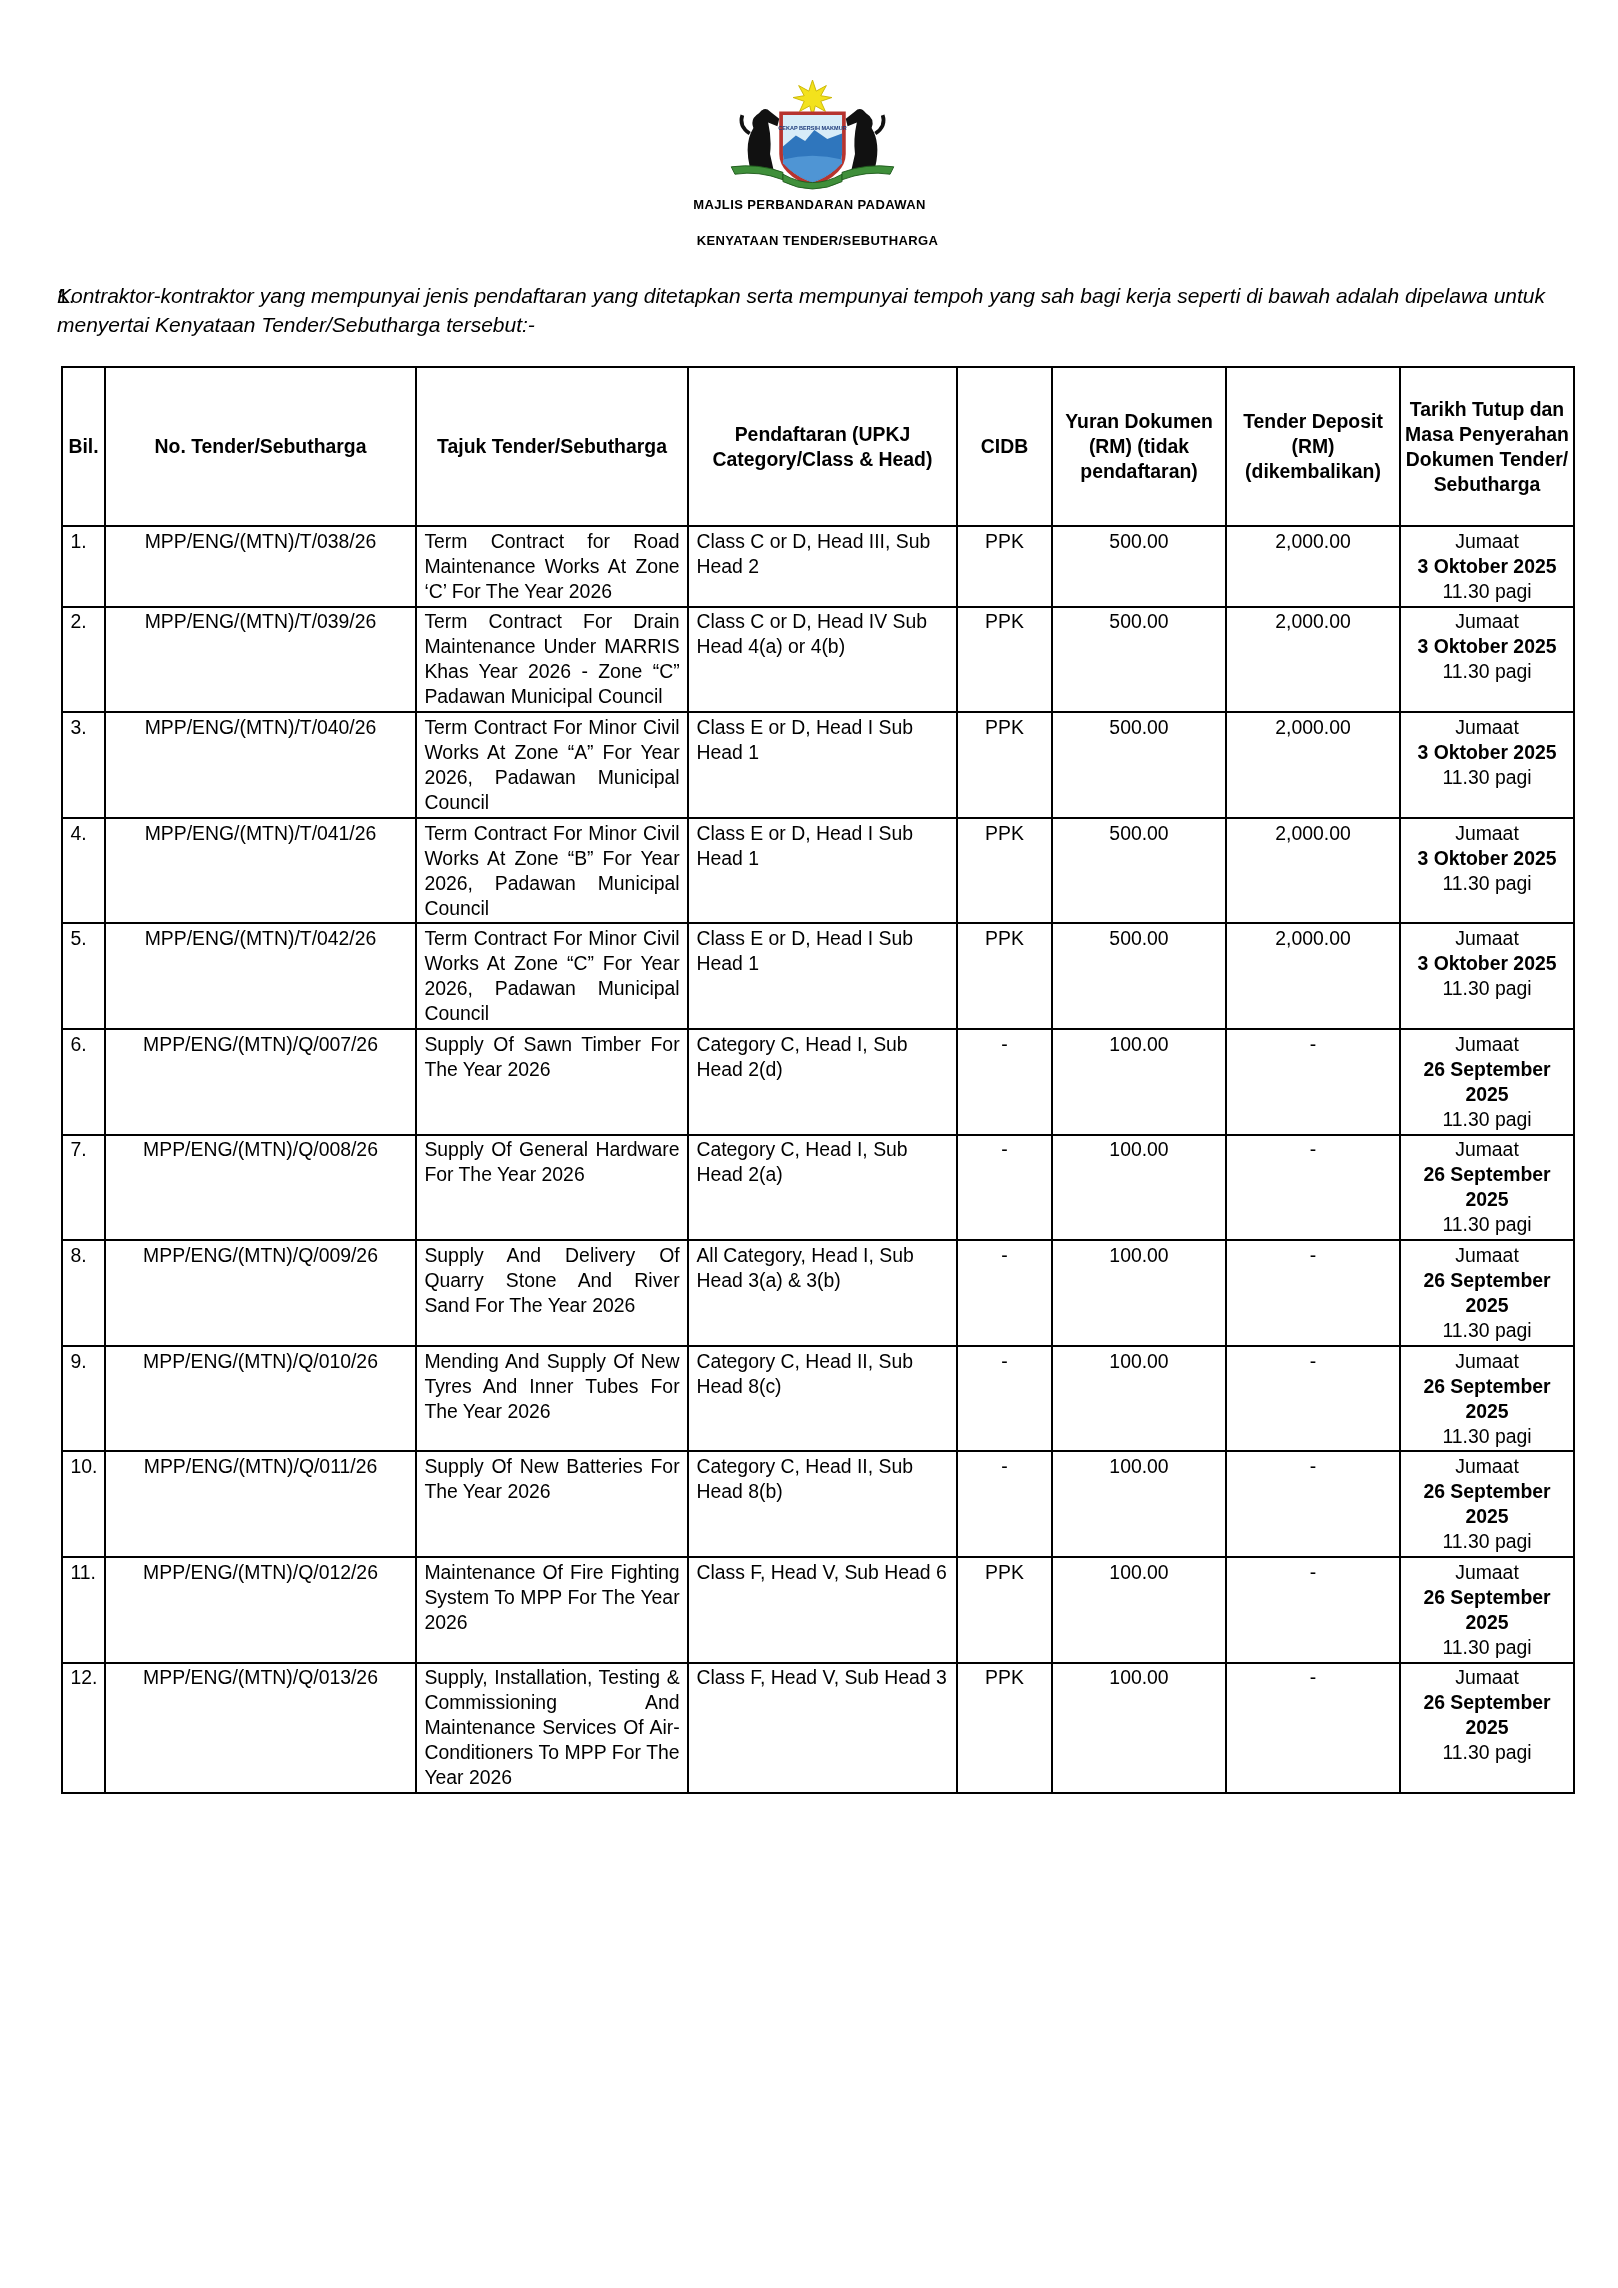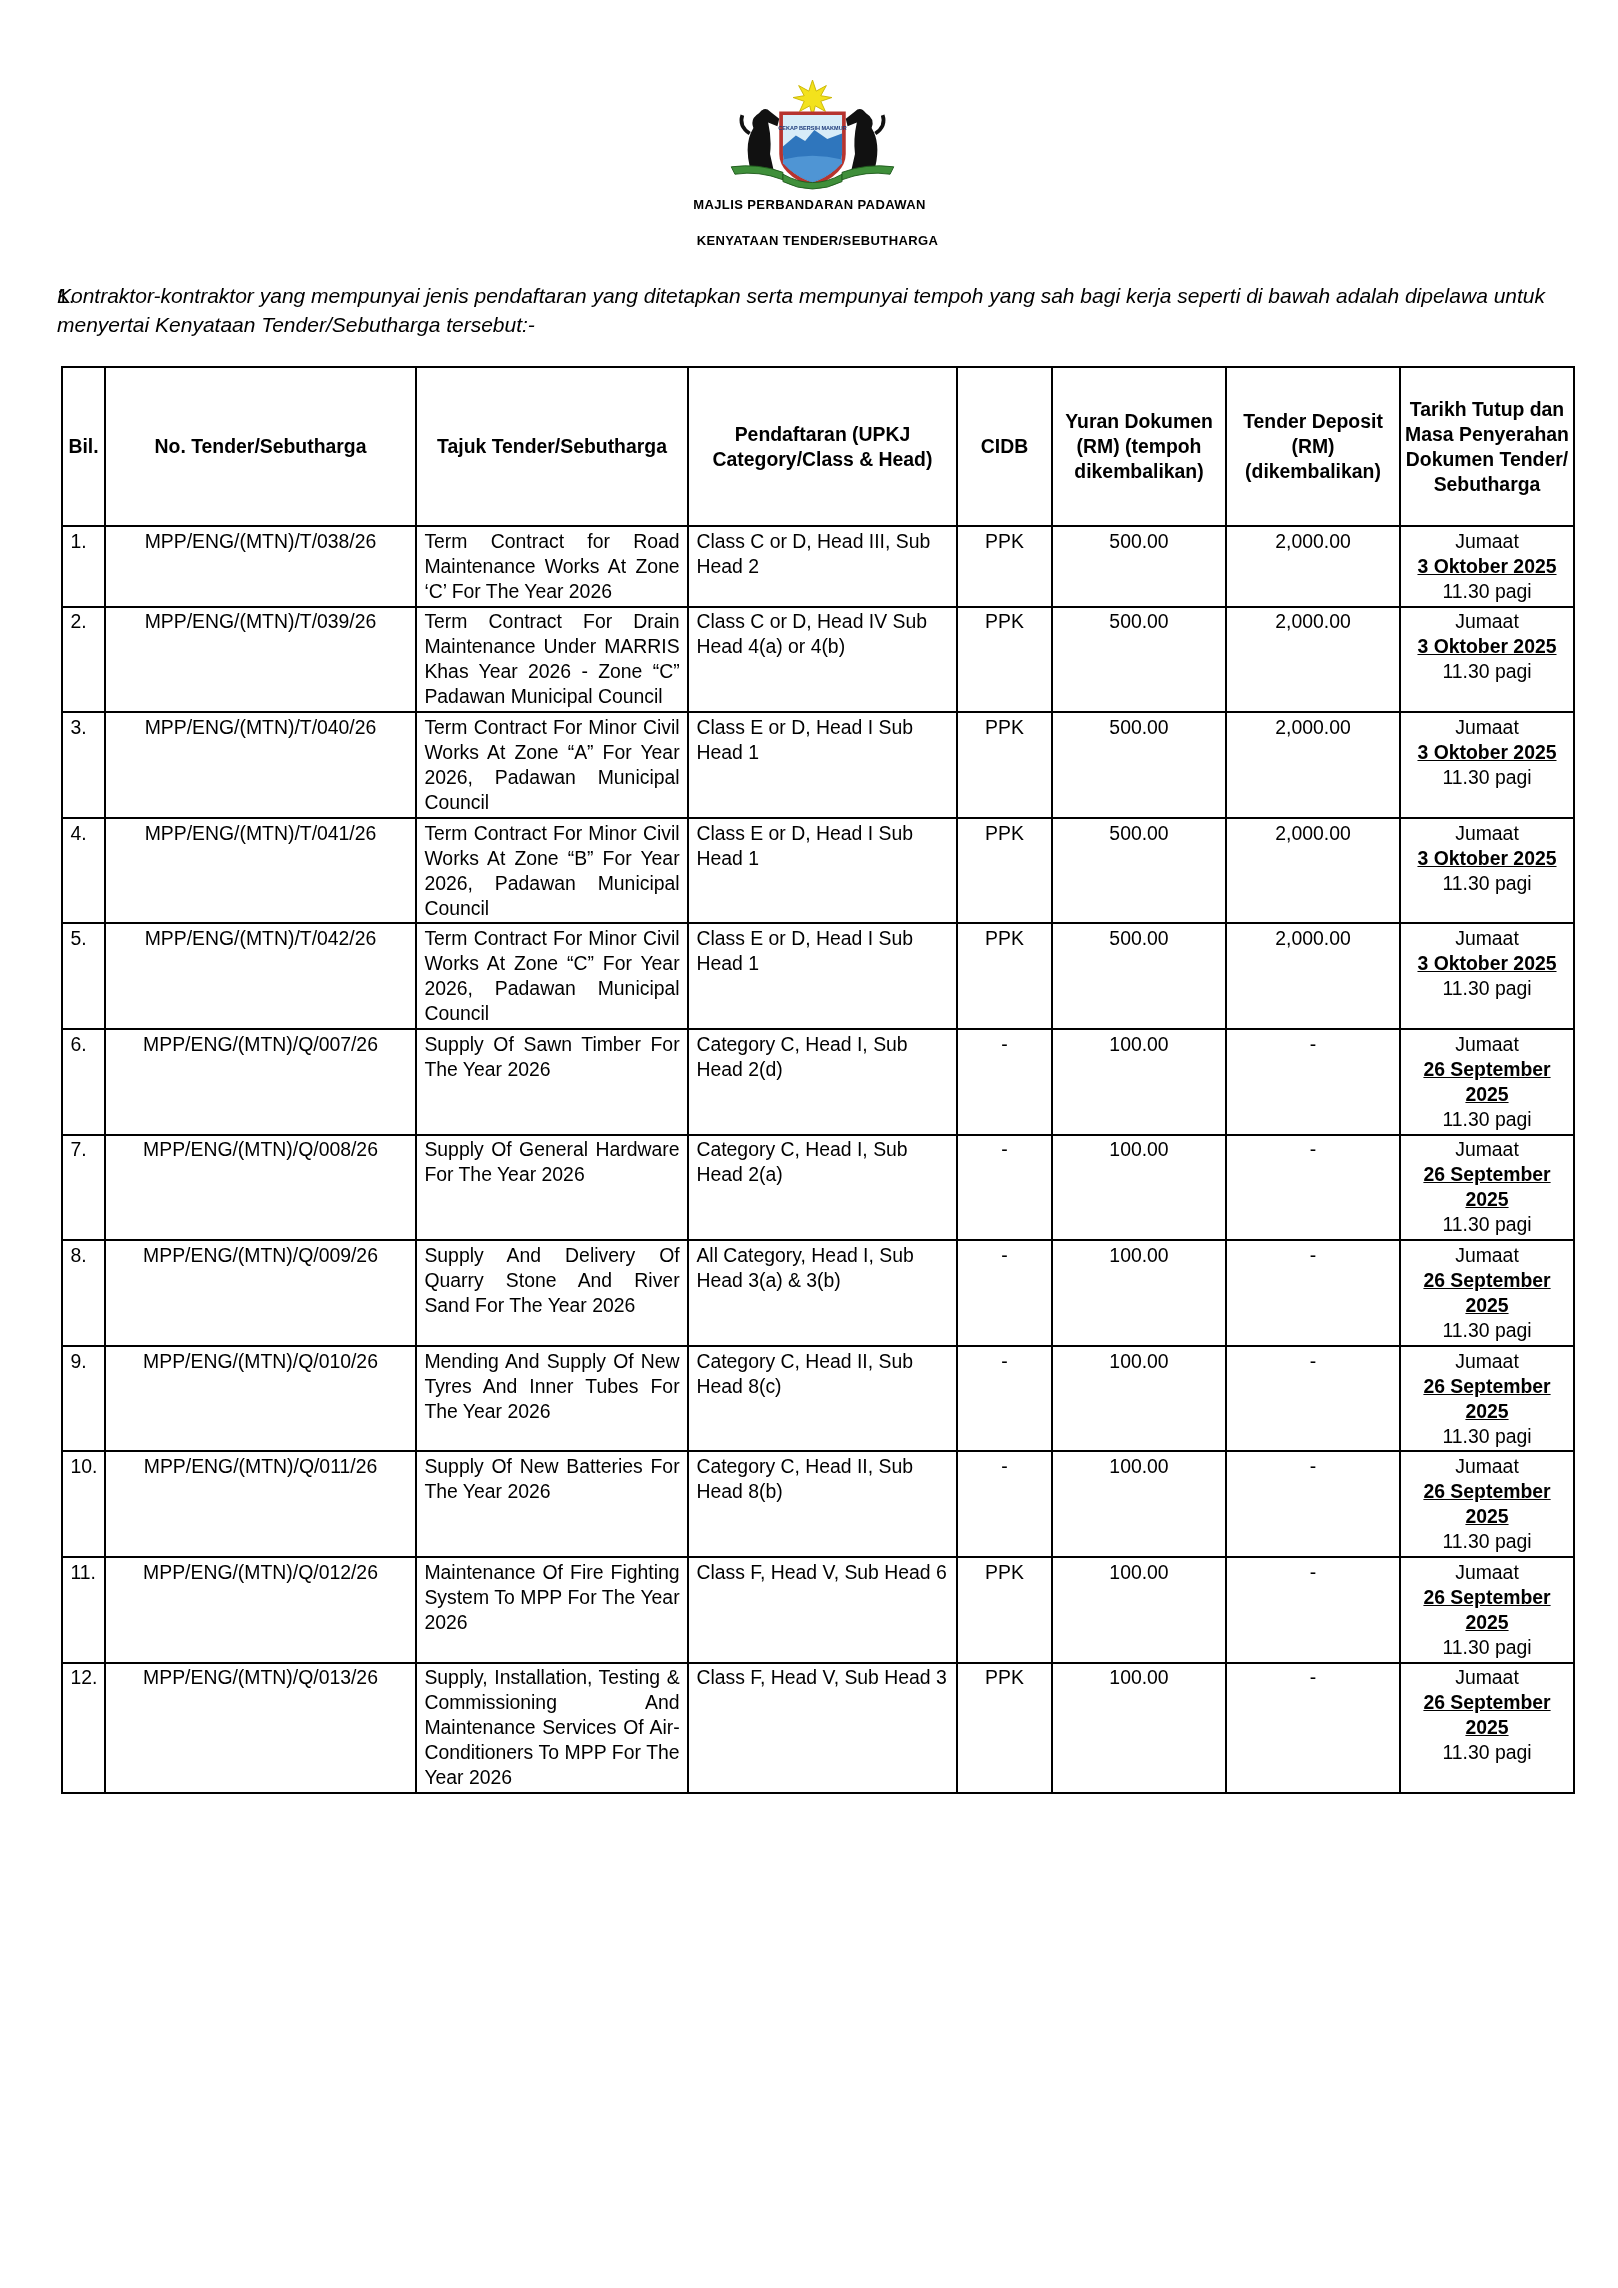--- a/index.html
+++ b/index.html
@@ -10,21 +10,21 @@
   .title.l2 { top: 233px; padding-left: 8px; }
   .intro { position: absolute; left: 57px; top: 281px; width: 1514px; font-size: 21px; line-height: 29px; font-style: italic; }
   .intro .num { position: absolute; left: 0; top: 0; font-style: normal; }
   .intro .txt { display: block; }
   table.tenders { position: absolute; left: 61px; top: 366px; width: 1514px; border-collapse: collapse; table-layout: fixed; font-size: 19.4px; }
   table.tenders th, table.tenders td { border: 2.8px solid #000; padding: 1.8px 7.4px; vertical-align: top; line-height: 25px; }
   table.tenders th { font-weight: bold; text-align: center; vertical-align: middle; height: 157px; padding: 0 3.7px; }
   td.c { text-align: center; }
   td.bil { padding-left: 5.5px; padding-right: 1.8px; }
   td.title-cell { text-align: justify; text-align-last: left; }
-  .date-b { font-weight: bold; text-decoration: underline; }
+  .date-b { font-weight: bold; }
   .wrap { display: block; }
 </style>
 </head>
 <body>
 
 <div class="logo">
   <svg width="181" height="113" viewBox="0 0 196 122">
 
     <g>
       <polygon points="98,2 102,14 113,8 107,19 119,21 107,25 112,36 101,30 98,42 95,30 84,36 89,25 77,21 89,19 83,8 94,14" fill="#f3e21c" stroke="#c9b400" stroke-width="1"></polygon>
@@ -74,21 +74,21 @@
     <col style="width:174px">
     <col style="width:174px">
   </colgroup>
   <thead>
     <tr>
       <th>Bil.</th>
       <th>No. Tender/Sebutharga</th>
       <th>Tajuk Tender/Sebutharga</th>
       <th>Pendaftaran (UPKJ Category/Class &amp; Head)</th>
       <th>CIDB</th>
-      <th>Yuran Dokumen (RM) (tempoh dikembalikan)</th>
+      <th>Yuran Dokumen (RM) (tidak pendaftaran)</th>
       <th>Tender Deposit (RM) (dikembalikan)</th>
       <th>Tarikh Tutup dan Masa Penyerahan Dokumen Tender/ Sebutharga</th>
     </tr>
   </thead>
   <tbody id="tender-body">
       <tr>
         <td class="bil">1.</td>
         <td class="c">MPP/ENG/(MTN)/T/038/26</td>
         <td class="title-cell">Term Contract for Road Maintenance Works At Zone ‘C’ For The Year 2026</td>
         <td>Class C or D, Head III, Sub Head 2</td>

